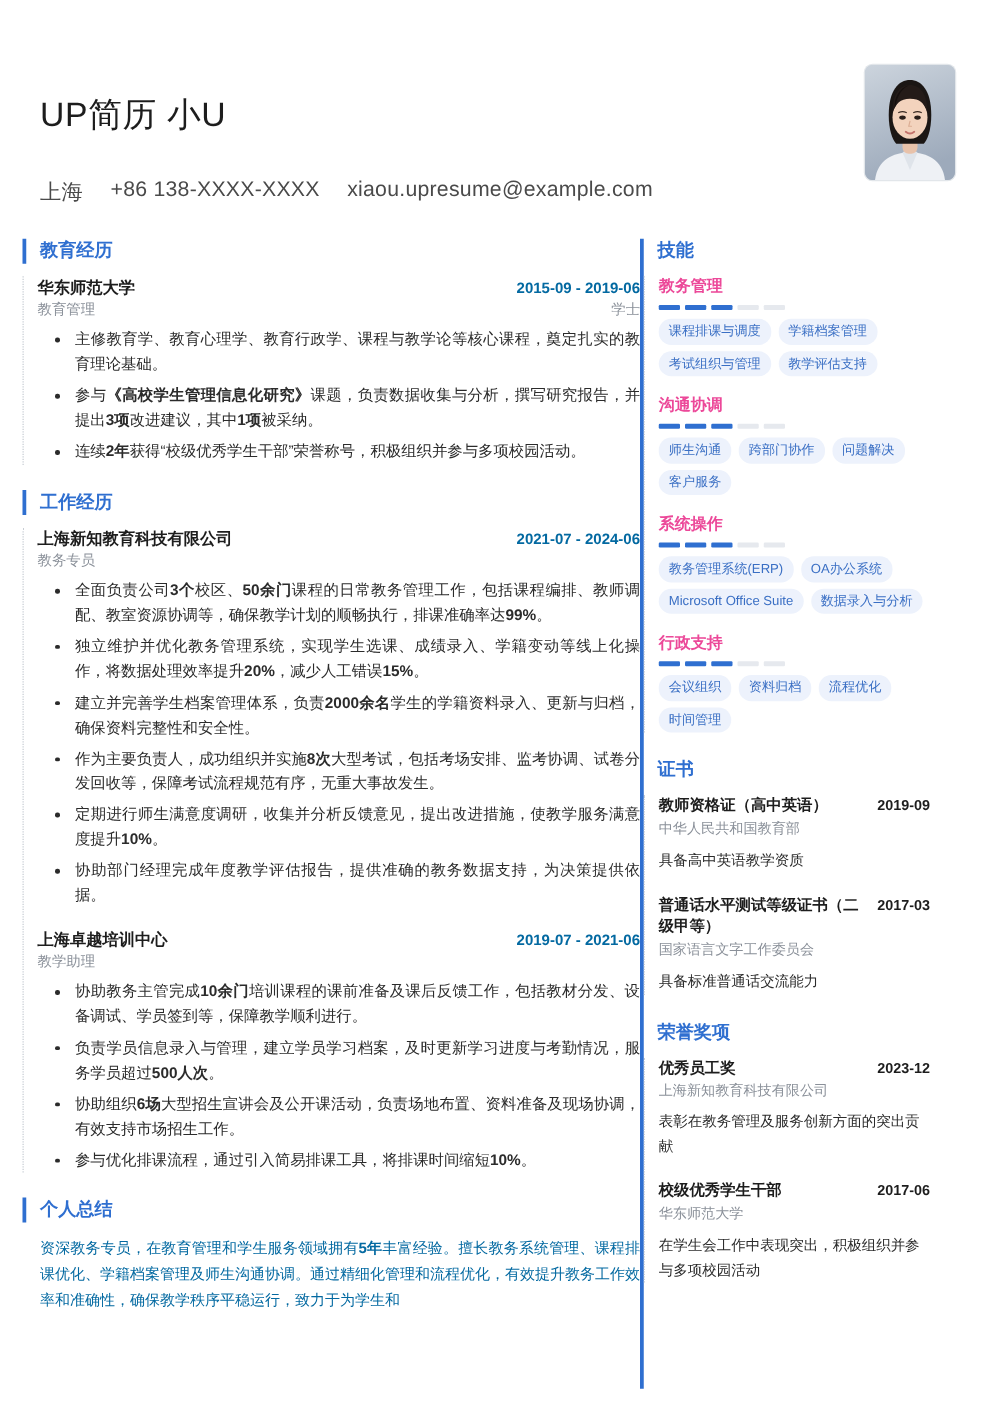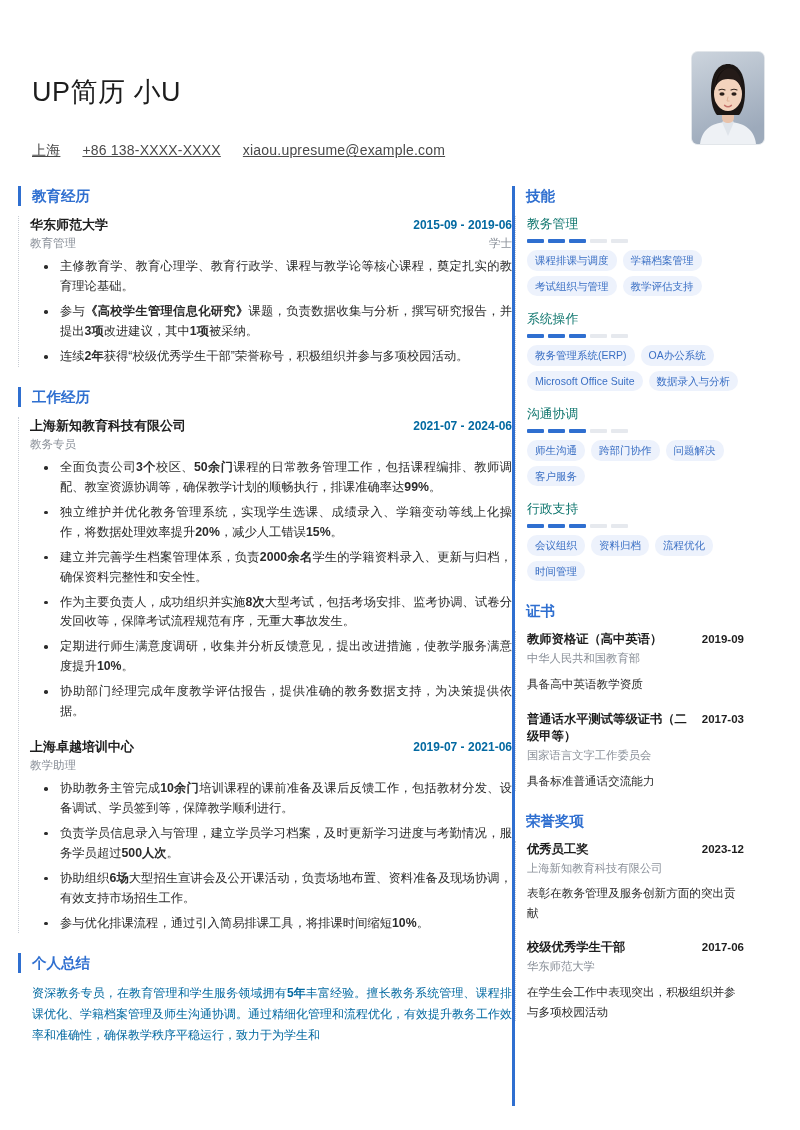--- a/index.html
+++ b/index.html
@@ -31,24 +31,23 @@
     font-size: 27px;
     font-weight: 400;
     letter-spacing: 0.5px;
     color: #1d1d1d;
     line-height: 1.2;
   }
   .contact-row {
     margin-top: 34px;
     display: flex;
     gap: 22px;
-    font-size: 14px;
+    font-size: 17px;
     color: #4a4a4a;
     letter-spacing: 0.2px;
-    text-decoration: underline;
   }
   .photo {
     width: 72px;
     height: 92px;
     border-radius: 6px;
     overflow: hidden;
     flex: none;
     margin-right: 4px;
     box-shadow: 0 0 0 1px #e2e6ea;
     position: relative;
@@ -161,22 +160,22 @@
     color: #0369a1;
     text-align: justify;
   }
   .summary-text b { font-weight: bold; }
 
   
   .skill-group { margin-bottom: 15px; }
   .skill-group:last-child { margin-bottom: 2px; }
   .skill-name {
     font-size: 12.8px;
-    font-weight: normal;
-    color: #0f766e;
+    font-weight: bold;
+    color: #ec4899;
     margin-bottom: 6px;
   }
   .skill-level {
     display: flex;
     gap: 4px;
     margin-bottom: 7px;
   }
   .lvl {
     width: 17px;
     height: 4px;
@@ -367,54 +366,54 @@
             </div>
             <div class="tags">
               <span class="tag">课程排课与调度</span>
               <span class="tag">学籍档案管理</span>
               <span class="tag">考试组织与管理</span>
               <span class="tag">教学评估支持</span>
             </div>
           </div>
 
           <div class="skill-group">
+            <div class="skill-name">沟通协调</div>
+            <div class="skill-level">
+              <span class="lvl on"></span>
+              <span class="lvl on"></span>
+              <span class="lvl on"></span>
+              <span class="lvl"></span>
+              <span class="lvl"></span>
+            </div>
+            <div class="tags">
+              <span class="tag">师生沟通</span>
+              <span class="tag">跨部门协作</span>
+              <span class="tag">问题解决</span>
+              <span class="tag">客户服务</span>
+            </div>
+          </div>
+
+          <div class="skill-group">
             <div class="skill-name">系统操作</div>
             <div class="skill-level">
               <span class="lvl on"></span>
               <span class="lvl on"></span>
               <span class="lvl on"></span>
               <span class="lvl"></span>
               <span class="lvl"></span>
             </div>
             <div class="tags">
               <span class="tag">教务管理系统(ERP)</span>
               <span class="tag">OA办公系统</span>
               <span class="tag">Microsoft Office Suite</span>
               <span class="tag">数据录入与分析</span>
             </div>
           </div>
 
           <div class="skill-group">
-            <div class="skill-name">沟通协调</div>
-            <div class="skill-level">
-              <span class="lvl on"></span>
-              <span class="lvl on"></span>
-              <span class="lvl on"></span>
-              <span class="lvl"></span>
-              <span class="lvl"></span>
-            </div>
-            <div class="tags">
-              <span class="tag">师生沟通</span>
-              <span class="tag">跨部门协作</span>
-              <span class="tag">问题解决</span>
-              <span class="tag">客户服务</span>
-            </div>
-          </div>
-
-          <div class="skill-group">
             <div class="skill-name">行政支持</div>
             <div class="skill-level">
               <span class="lvl on"></span>
               <span class="lvl on"></span>
               <span class="lvl on"></span>
               <span class="lvl"></span>
               <span class="lvl"></span>
             </div>
             <div class="tags">
               <span class="tag">会议组织</span>

